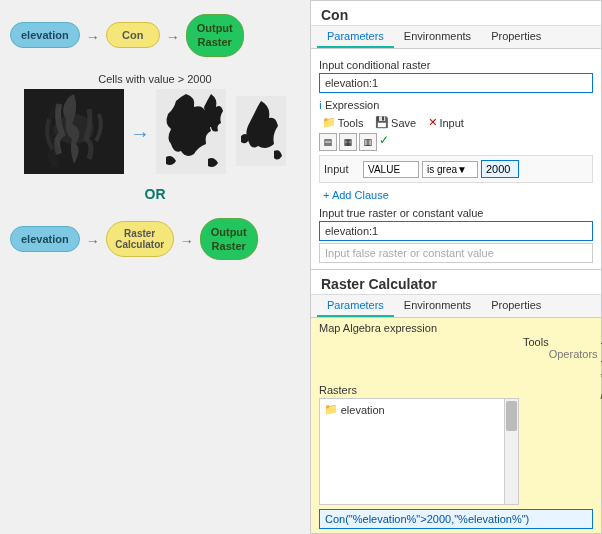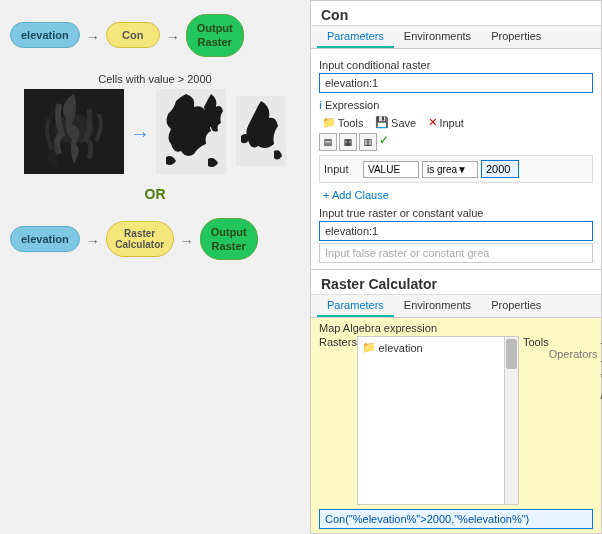--- a/index.html
+++ b/index.html
@@ -110,21 +110,21 @@
     .mask-img {
       width: 70px;
       height: 85px;
       background: #eee;
       position: relative;
     }
 
     .or-text {
       font-size: 14px;
       font-weight: bold;
-      color: #4d7c0f;
+      color: #0f766e;
       text-align: center;
       margin: 4px 0;
     }
 
     
     .node-yellow-wide {
       background: #f5e67a;
       border: 1.5px solid #d4c040;
       color: #555;
       border-radius: 20px;
@@ -329,21 +329,22 @@
     .two-col {
       display: flex;
       gap: 4px;
       flex: 1;
       min-height: 0;
     }
 
     .rasters-col {
       flex: 1;
       display: flex;
-      flex-direction: row;
+      flex-direction: column;
+      margin-top: 48px;
     }
 
     .tools-col {
       width: 70px;
       display: flex;
       flex-direction: row;
     }
 
     .col-header {
       font-size: 11px;
@@ -527,21 +528,21 @@
         <span class="where-select">VALUE</span>
         <span class="where-select">is grea▼</span>
         <span class="where-value">2000</span>
       </div>
 
       <div class="add-clause">Add Clause</div>
 
       <div class="field-label">Input true raster or constant value</div>
       <div class="input-box">elevation:1</div>
 
-      <div class="input-box-dimmed">Input false raster or constant grea</div>
+      <div class="input-box-dimmed">Input false raster or constant value</div>
     </div>
   </div>
 
   <div class="calc-panel">
     <div class="panel-title">Raster Calculator</div>
     <div class="tabs">
       <div class="tab active">Parameters</div>
       <div class="tab">Environments</div>
       <div class="tab">Properties</div>
     </div>

